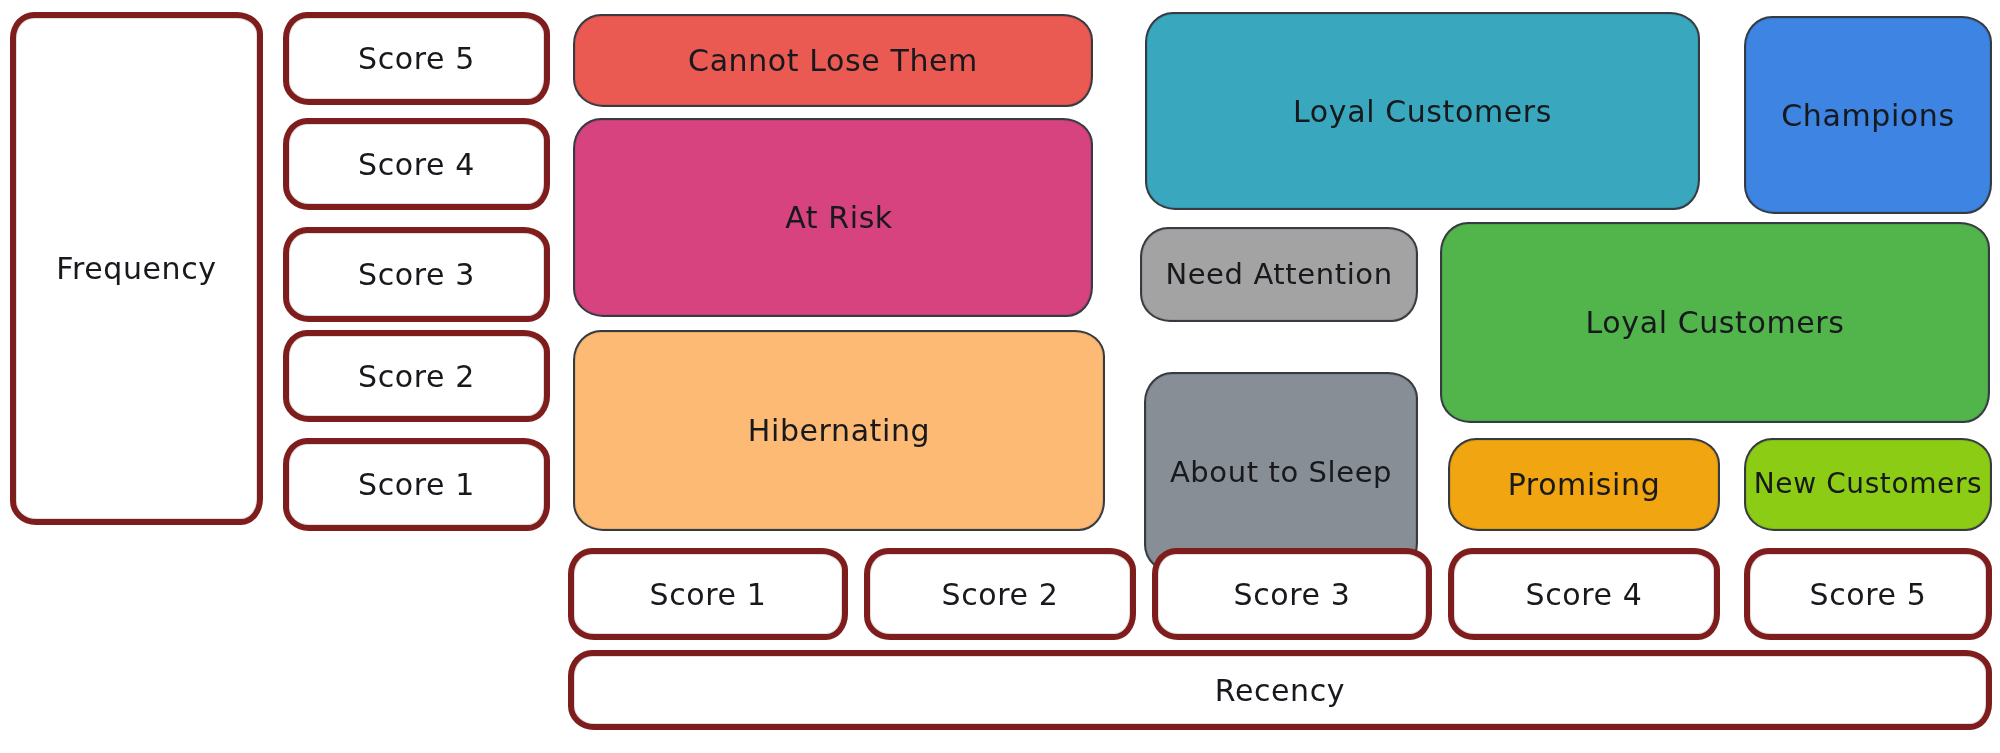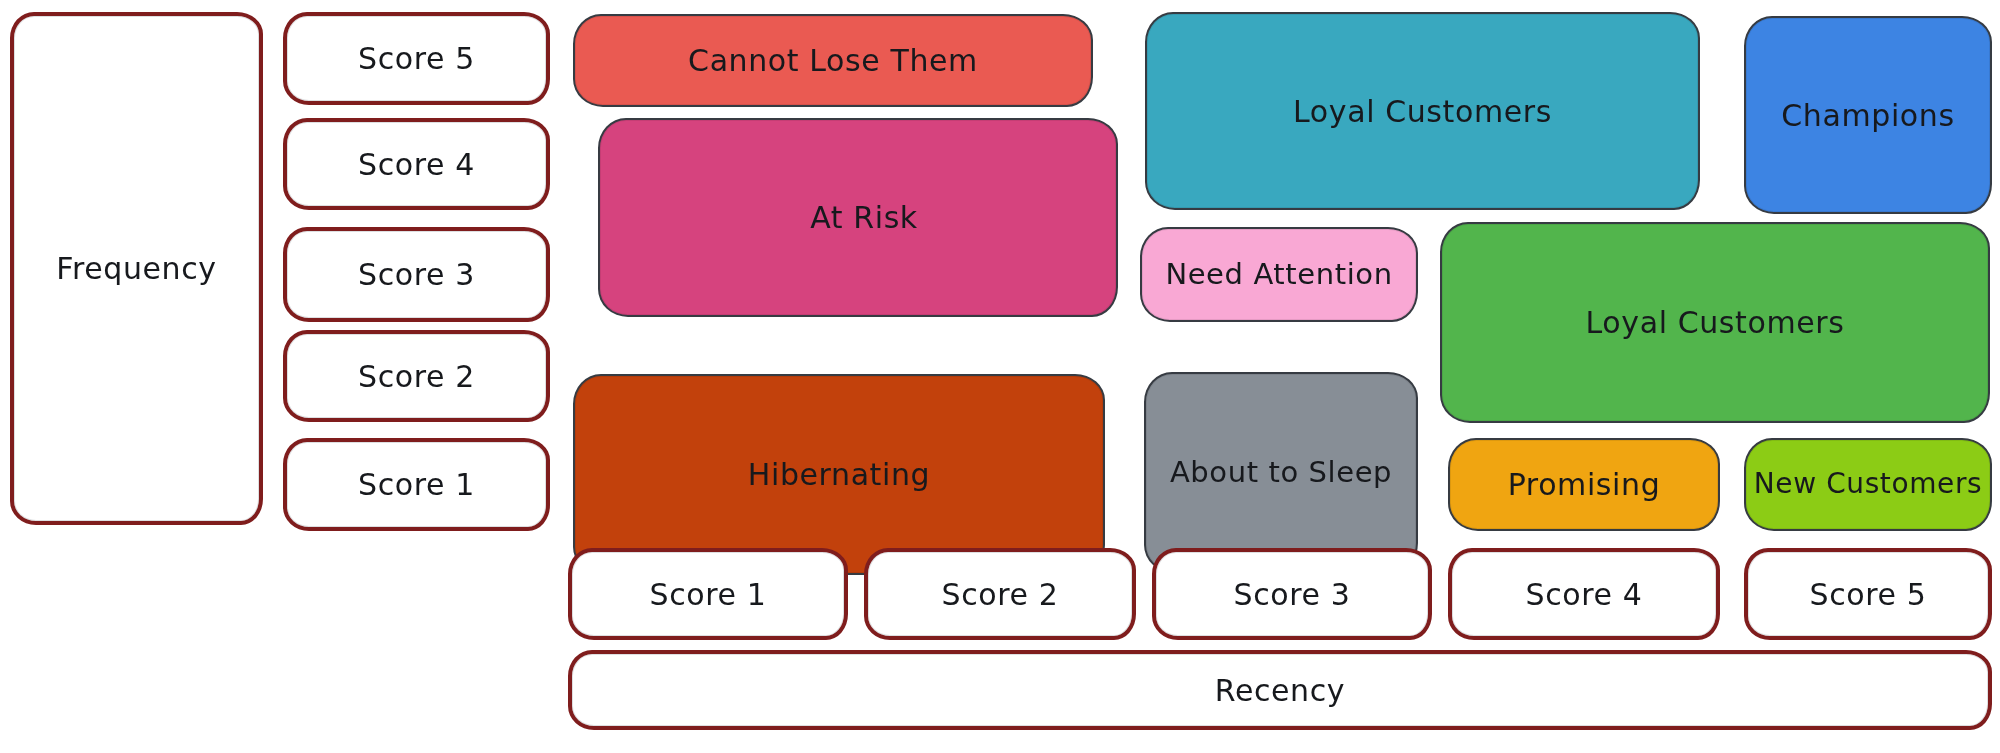--- a/index.html
+++ b/index.html
@@ -8,21 +8,21 @@
 
   .box{
     position:absolute;box-sizing:border-box;
     display:flex;align-items:center;justify-content:center;
     text-align:center;color:#17191d;font-size:30px;letter-spacing:0.6px;
     line-height:1.1;
   }
   
   .white{
     background:#ffffff;
-    border:4px solid #7f1d1d;
+    border:6px solid #7f1d1d;
     border-radius:24px 26px 22px 26px / 26px 22px 26px 24px;
     box-shadow:inset 0 0 0 1px rgba(120,126,134,.25);
   }
   
   .seg{
     border:2px solid #363b42;
     border-radius:28px 30px 26px 30px / 30px 26px 30px 28px;
     box-shadow:inset 0 0 0 1px rgba(0,0,0,.08);
   }
 
@@ -30,21 +30,21 @@
   #freq-box{left:10px;top:12px;width:253px;height:513px;}
   .fscore{left:283px;width:267px;}
   #fs5{top:12px;height:93px;}
   #fs4{top:118px;height:92px;}
   #fs3{top:227px;height:95px;}
   #fs2{top:330px;height:92px;}
   #fs1{top:438px;height:93px;}
 
   
   #seg-cannot     {left:573px; top:14px;  width:520px;height:93px;}
-  #seg-atrisk     {left:598px; top:118px; width:520px;height:199px;padding-left:12px;}
+  #seg-atrisk     {left:573px; top:118px; width:520px;height:199px;padding-left:12px;}
   #seg-hibernating{left:573px; top:330px; width:532px;height:201px;}
   #seg-loyal-top  {left:1145px;top:12px;  width:555px;height:198px;}
   #seg-champions  {left:1744px;top:16px;  width:248px;height:198px;}
   #seg-need       {left:1140px;top:227px; width:278px;height:95px;font-size:29px;}
   #seg-loyal-green{left:1440px;top:222px; width:550px;height:201px;}
   #seg-sleep      {left:1144px;top:330px; width:274px;height:201px;font-size:29px;margin-top:42px;}
   #seg-promising  {left:1448px;top:438px; width:272px;height:93px;}
   #seg-new        {left:1744px;top:438px; width:248px;height:93px;font-size:28px;}
   #seg-new, #seg-promising{font-style:italic;font-style:normal;}
 
@@ -65,24 +65,24 @@
   <div class="box white" id="freq-box">Frequency</div>
 
   <div class="box white fscore" id="fs5">Score 5</div>
   <div class="box white fscore" id="fs4">Score 4</div>
   <div class="box white fscore" id="fs3">Score 3</div>
   <div class="box white fscore" id="fs2">Score 2</div>
   <div class="box white fscore" id="fs1">Score 1</div>
 
   <div class="box seg" id="seg-cannot" style="background: rgb(234, 90, 82);">Cannot Lose Them</div>
   <div class="box seg" id="seg-atrisk" style="background: rgb(214, 67, 126);">At Risk</div>
-  <div class="box seg" id="seg-hibernating" style="background: #c2410c; margin-top: 44px;">Hibernating</div>
+  <div class="box seg" id="seg-hibernating" style="background: #fdba74;">Hibernating</div>
   <div class="box seg" id="seg-loyal-top" style="background: rgb(57, 168, 191);">Loyal Customers</div>
   <div class="box seg" id="seg-champions" style="background: rgb(61, 132, 227);">Champions</div>
-  <div class="box seg" id="seg-need" style="background: #f9a8d4;">Need Attention</div>
+  <div class="box seg" id="seg-need" style="background: #a3a3a3;">Need Attention</div>
   <div class="box seg" id="seg-sleep" style="background: rgb(135, 142, 150);">About to Sleep</div>
   <div class="box seg" id="seg-loyal-green" style="background: rgb(82, 181, 76);">Loyal Customers</div>
   <div class="box seg" id="seg-promising" style="background: rgb(240, 165, 17);">Promising</div>
   <div class="box seg" id="seg-new" style="background: rgb(140, 204, 21);">New Customers</div>
 
   <div class="box white rscore" id="rs1">Score 1</div>
   <div class="box white rscore" id="rs2">Score 2</div>
   <div class="box white rscore" id="rs3">Score 3</div>
   <div class="box white rscore" id="rs4">Score 4</div>
   <div class="box white rscore" id="rs5">Score 5</div>

